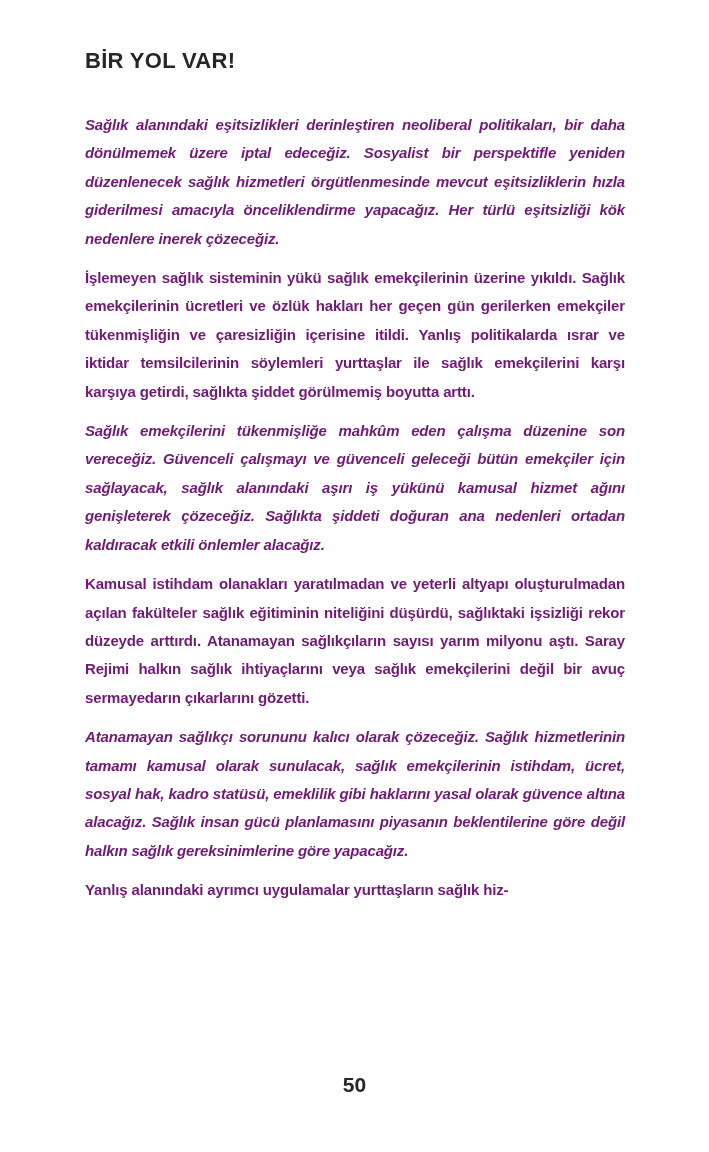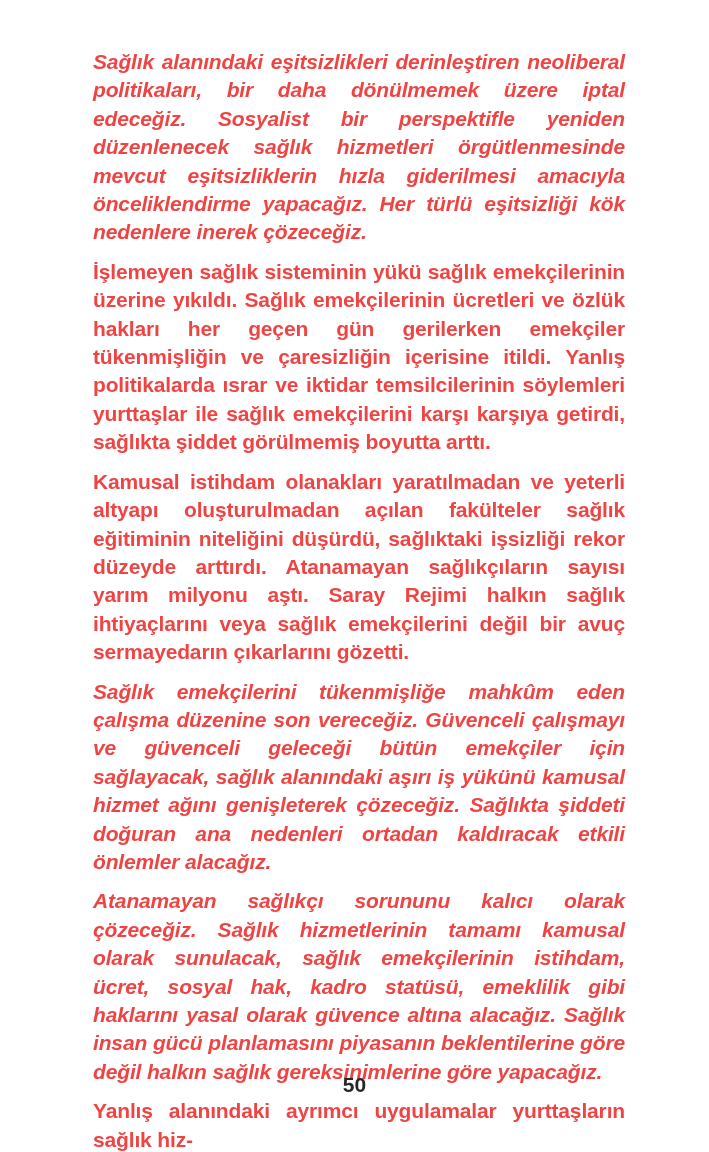--- a/index.html
+++ b/index.html
@@ -24,26 +24,26 @@
   }
   .doc-title {
     margin: 0 0 37px 0;
     font-size: 22px;
     line-height: 26px;
     font-weight: 800;
     letter-spacing: 0.3px;
     color: #262626;
   }
   p.para {
-    margin: 0 0 11px 8px;
-    font-size: 21px;
+    margin: 0 0 11px 0;
+    font-size: 15px;
     line-height: 28.4px;
     letter-spacing: -0.15px;
     text-align: justify;
-    color: #ef4444;
+    color: #701a75;
   }
   p.para.emphasis {
     font-weight: 700;
     font-style: italic;
   }
   p.para.regular {
     font-weight: 700;
   }
   .page-number {
     position: absolute;
@@ -54,28 +54,29 @@
     font-size: 21px;
     font-weight: 700;
     color: #262626;
   }
 </style>
 </head>
 <body>
 
 <div class="page">
   <div class="content">
+    <h1 class="doc-title">BİR YOL VAR!</h1>
 
     <p class="para emphasis">Sağlık alanındaki eşitsizlikleri derinleştiren neoliberal politikaları, bir daha dönülmemek üzere iptal edeceğiz. Sosyalist bir perspektifle yeniden düzenlenecek sağlık hizmetleri örgütlenmesinde mevcut eşitsizliklerin hızla giderilmesi amacıyla önceliklendirme yapacağız. Her türlü eşitsizliği kök nedenlere inerek çözeceğiz.</p>
 
     <p class="para regular">İşlemeyen sağlık sisteminin yükü sağlık emekçilerinin üzerine yıkıldı. Sağlık emekçilerinin ücretleri ve özlük hakları her geçen gün gerilerken emekçiler tükenmişliğin ve çaresizliğin içerisine itildi. Yanlış politikalarda ısrar ve iktidar temsilcilerinin söylemleri yurttaşlar ile sağlık emekçilerini karşı karşıya getirdi, sağlıkta şiddet görülmemiş boyutta arttı.</p>
 
+    <p class="para emphasis">Sağlık emekçilerini tükenmişliğe mahkûm eden çalışma düzenine son vereceğiz. Güvenceli çalışmayı ve güvenceli geleceği bütün emekçiler için sağlayacak, sağlık alanındaki aşırı iş yükünü kamusal hizmet ağını genişleterek çözeceğiz. Sağlıkta şiddeti doğuran ana nedenleri ortadan kaldıracak etkili önlemler alacağız.</p>
+
     <p class="para regular">Kamusal istihdam olanakları yaratılmadan ve yeterli altyapı oluşturulmadan açılan fakülteler sağlık eğitiminin niteliğini düşürdü, sağlıktaki işsizliği rekor düzeyde arttırdı. Atanamayan sağlıkçıların sayısı yarım milyonu aştı. Saray Rejimi halkın sağlık ihtiyaçlarını veya sağlık emekçilerini değil bir avuç sermayedarın çıkarlarını gözetti.</p>
-
-    <p class="para emphasis">Sağlık emekçilerini tükenmişliğe mahkûm eden çalışma düzenine son vereceğiz. Güvenceli çalışmayı ve güvenceli geleceği bütün emekçiler için sağlayacak, sağlık alanındaki aşırı iş yükünü kamusal hizmet ağını genişleterek çözeceğiz. Sağlıkta şiddeti doğuran ana nedenleri ortadan kaldıracak etkili önlemler alacağız.</p>
 
     <p class="para emphasis">Atanamayan sağlıkçı sorununu kalıcı olarak çözeceğiz. Sağlık hizmetlerinin tamamı kamusal olarak sunulacak, sağlık emekçilerinin istihdam, ücret, sosyal hak, kadro statüsü, emeklilik gibi haklarını yasal olarak güvence altına alacağız. Sağlık insan gücü planlamasını piyasanın beklentilerine göre değil halkın sağlık gereksinimlerine göre yapacağız.</p>
 
     <p class="para regular">Yanlış alanındaki ayrımcı uygulamalar yurttaşların sağlık hiz-</p>
   </div>
 
   <div class="page-number">50</div>
 </div>
 
 </body></html>

